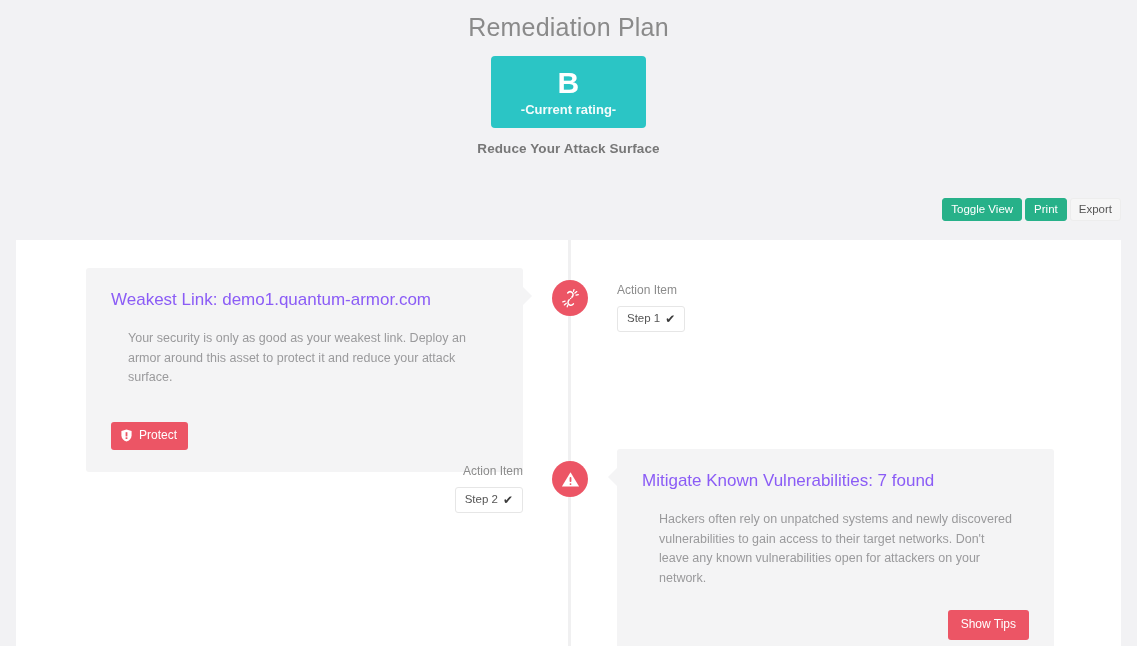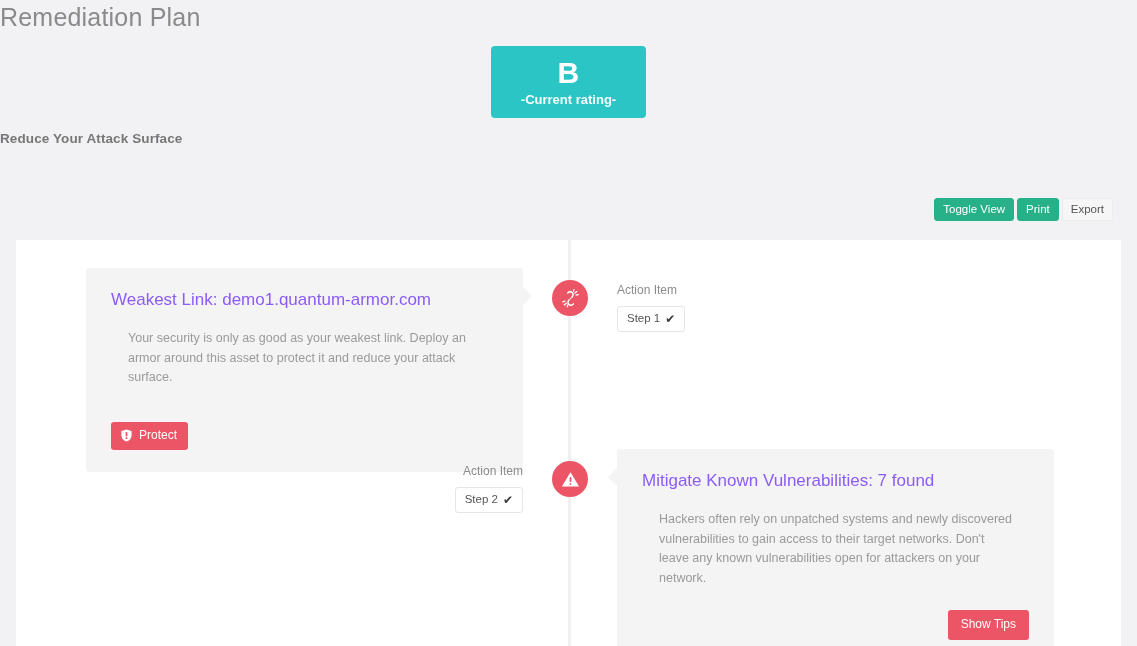--- a/index.html
+++ b/index.html
@@ -12,20 +12,22 @@
     height: 646px;
     background: #f2f2f4;
     font-family: "Liberation Sans", sans-serif;
     overflow: hidden;
     position: relative;
   }
 
   
   .header {
     width: 100%;
+    text-align: center;
+    padding-top: 10px;
   }
   .page-title {
     font-size: 25px;
     font-weight: 400;
     color: #8a8a8a;
     letter-spacing: 0.2px;
     margin: 0;
     line-height: 34px;
   }
   .rating-wrap {
@@ -63,21 +65,21 @@
     font-size: 13.5px;
     font-weight: 700;
     color: #777777;
     letter-spacing: 0.1px;
   }
 
   
   .toolbar {
     position: absolute;
     top: 198px;
-    right: 24px;
+    right: 16px;
     display: flex;
     align-items: center;
     gap: 3px;
   }
   .btn-toolbar {
     font-family: "Liberation Sans", sans-serif;
     font-size: 11.5px;
     line-height: 12px;
     padding: 4px 8px 5px 8px;
     border-radius: 3px;

